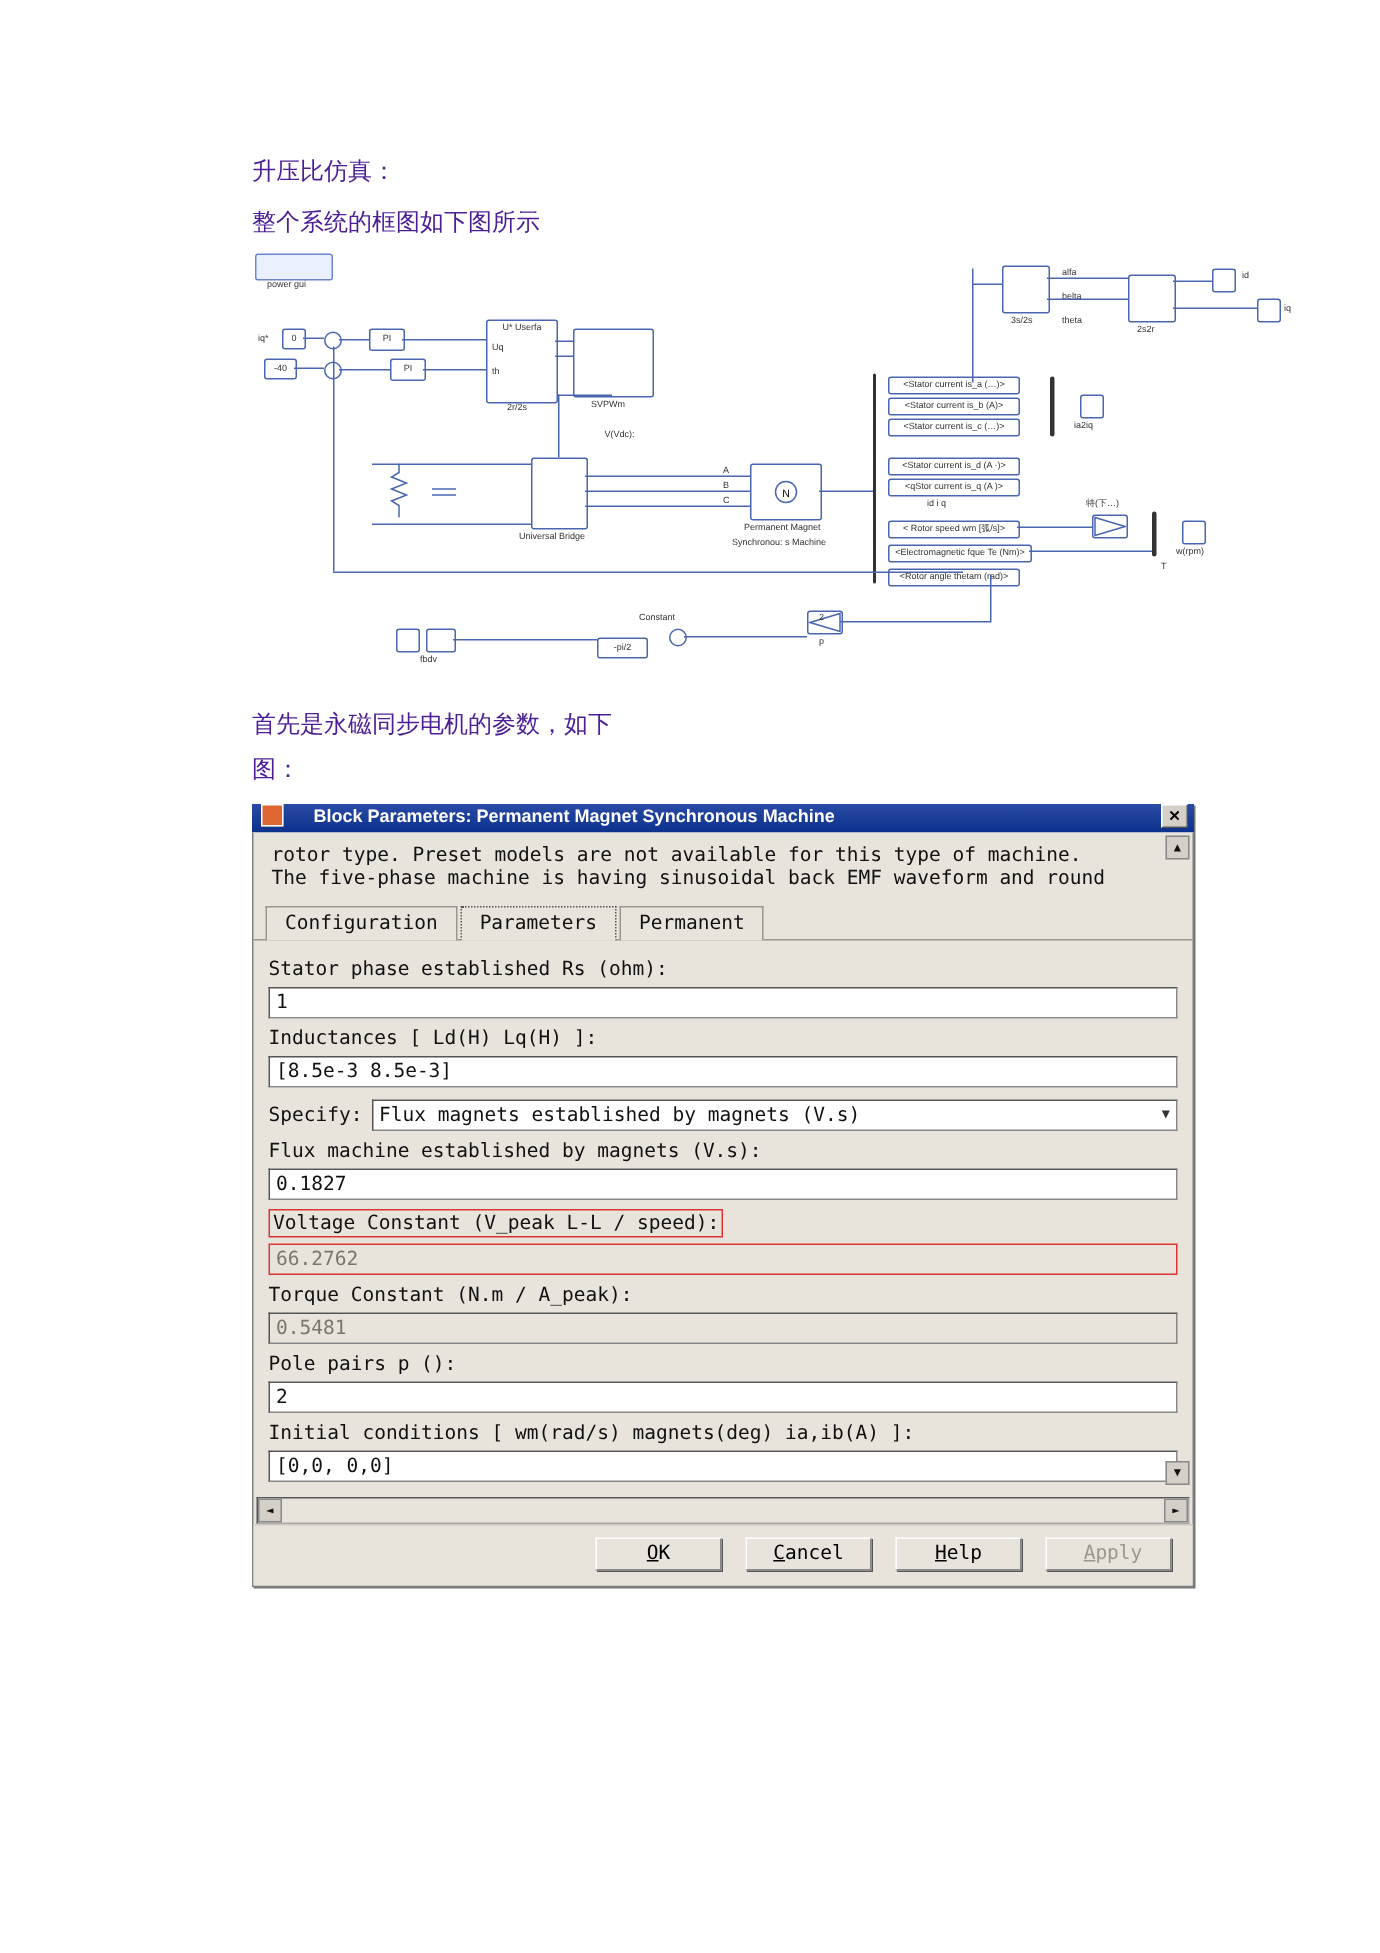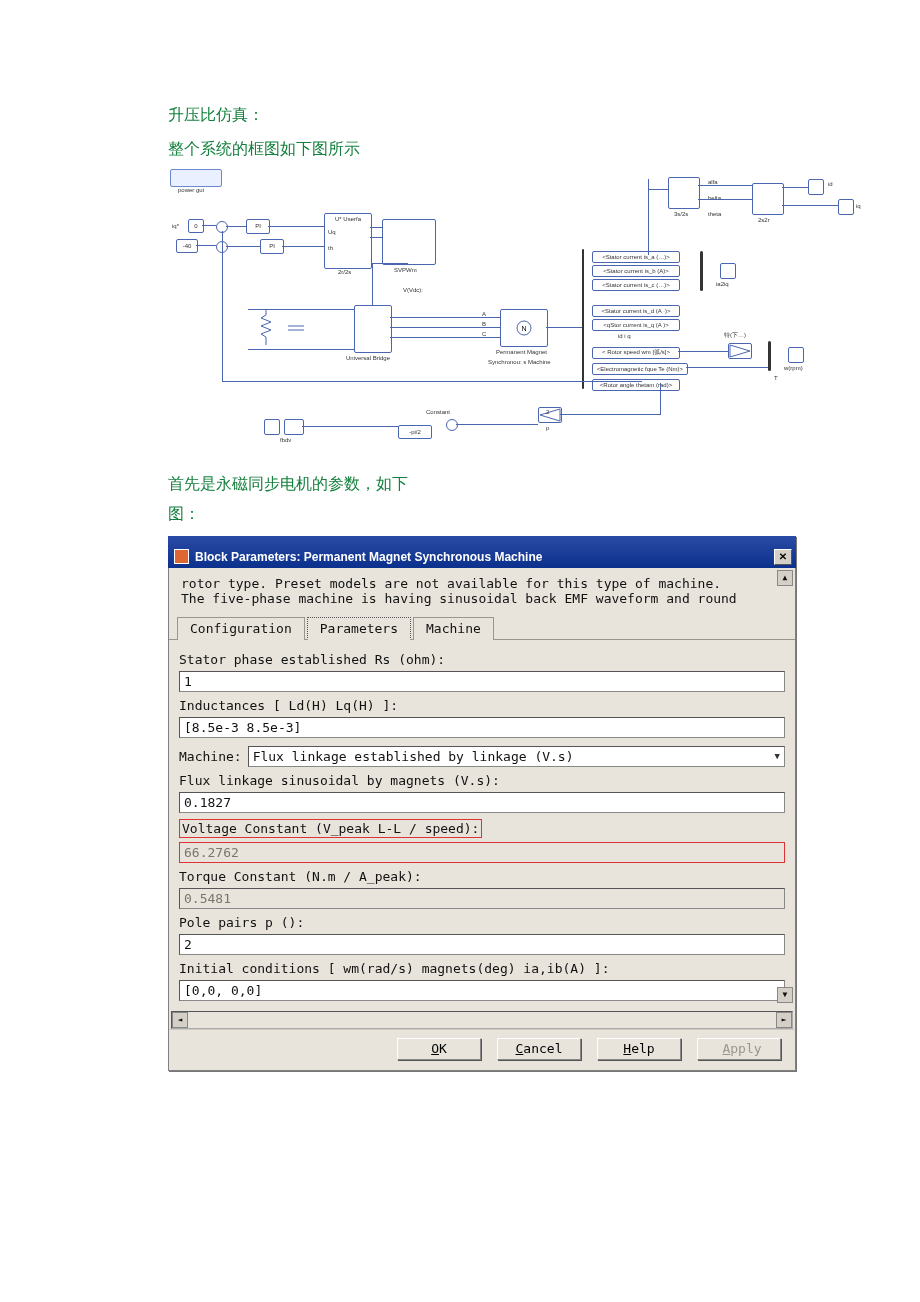--- a/index.html
+++ b/index.html
@@ -9,22 +9,23 @@
     font-family: "Microsoft YaHei", "SimSun", Arial, sans-serif;
     width: 920px;
   }
   .page {
     padding: 100px 168px 60px 168px;
     width: 584px;
   }
   .doc-text {
     font-size: 16px;
     line-height: 1.9;
-    color: #15803d;
+    color: #4c1d95;
     margin: 0 0 4px 0;
+    font-family: Liberation Mono, monospace;
   }
 
   
   .sim-wrap {
     width: 710px;
     height: 292px;
     position: relative;
     border: 0;
     margin: 4px 0 8px 0;
     font-family: Arial, sans-serif;
@@ -53,24 +54,24 @@
     margin: 6px 0 0 0;
     box-shadow: 1px 1px 0 #777;
     font-family: "NSimSun", "SimSun", monospace;
   }
   .dlg-title {
     background: linear-gradient(#2a4aa5, #0b318c);
     color: #fff;
     font-family: Tahoma, Arial, sans-serif;
     font-weight: bold;
     font-size: 12px;
-    padding: 13px 4px 3px 6px;
+    padding: 0 4px 3px 6px;
     display: flex;
     align-items: center;
-    gap: 6px;
+    gap: 20px;
   }
   .dlg-title .win-icon {
     width: 13px; height: 13px;
     background: #d63; border: 1px solid #fff;
     display: inline-block;
   }
   .dlg-title .spacer { flex: 1; }
   .dlg-title .close-btn {
     width: 16px; height: 14px;
     background: #d4d0c8; border: 1px solid #fff;
@@ -357,39 +358,39 @@
     <div class="dlg-body">
       <div class="dlg-desc right-scroll-holder">
         <span class="scroll-up">▲</span>
         <div>rotor type. Preset models are not available for this type of machine.</div>
         <div>The five-phase machine is having sinusoidal back EMF waveform and round</div>
       </div>
 
       <div class="tabs">
         <div class="tab">Configuration</div>
         <div class="tab active">Parameters</div>
-        <div class="tab">Machine</div>
+        <div class="tab">Permanent</div>
       </div>
 
       <div class="form-area right-scroll-holder">
         <div class="lbl">Stator phase established Rs (ohm):</div>
         <input class="txt" value="1" style="">
 
         <div class="lbl">Inductances [ Ld(H) Lq(H) ]:</div>
         <input class="txt" value="[8.5e-3 8.5e-3]" style="">
 
         <div class="specify-row">
-          <span>Machine:</span>
+          <span>Specify:</span>
           <div class="sel">
-            <span>Flux linkage established by linkage (V.s)</span>
+            <span>Flux magnets established by magnets (V.s)</span>
             <span class="chev">▼</span>
           </div>
         </div>
 
-        <div class="lbl">Flux linkage sinusoidal by magnets (V.s):</div>
+        <div class="lbl">Flux machine established by magnets (V.s):</div>
         <input class="txt" value="0.1827" style="">
 
         <div class="lbl redbox">Voltage Constant (V_peak L-L / speed):</div>
         <input class="txt disabled redwrap" readonly="" value="66.2762" style="">
 
         <div class="lbl">Torque Constant (N.m / A_peak):</div>
         <input class="txt disabled" readonly="" value="0.5481" style="">
 
         <div class="lbl">Pole pairs p ():</div>
         <input class="txt" value="2" style="">

